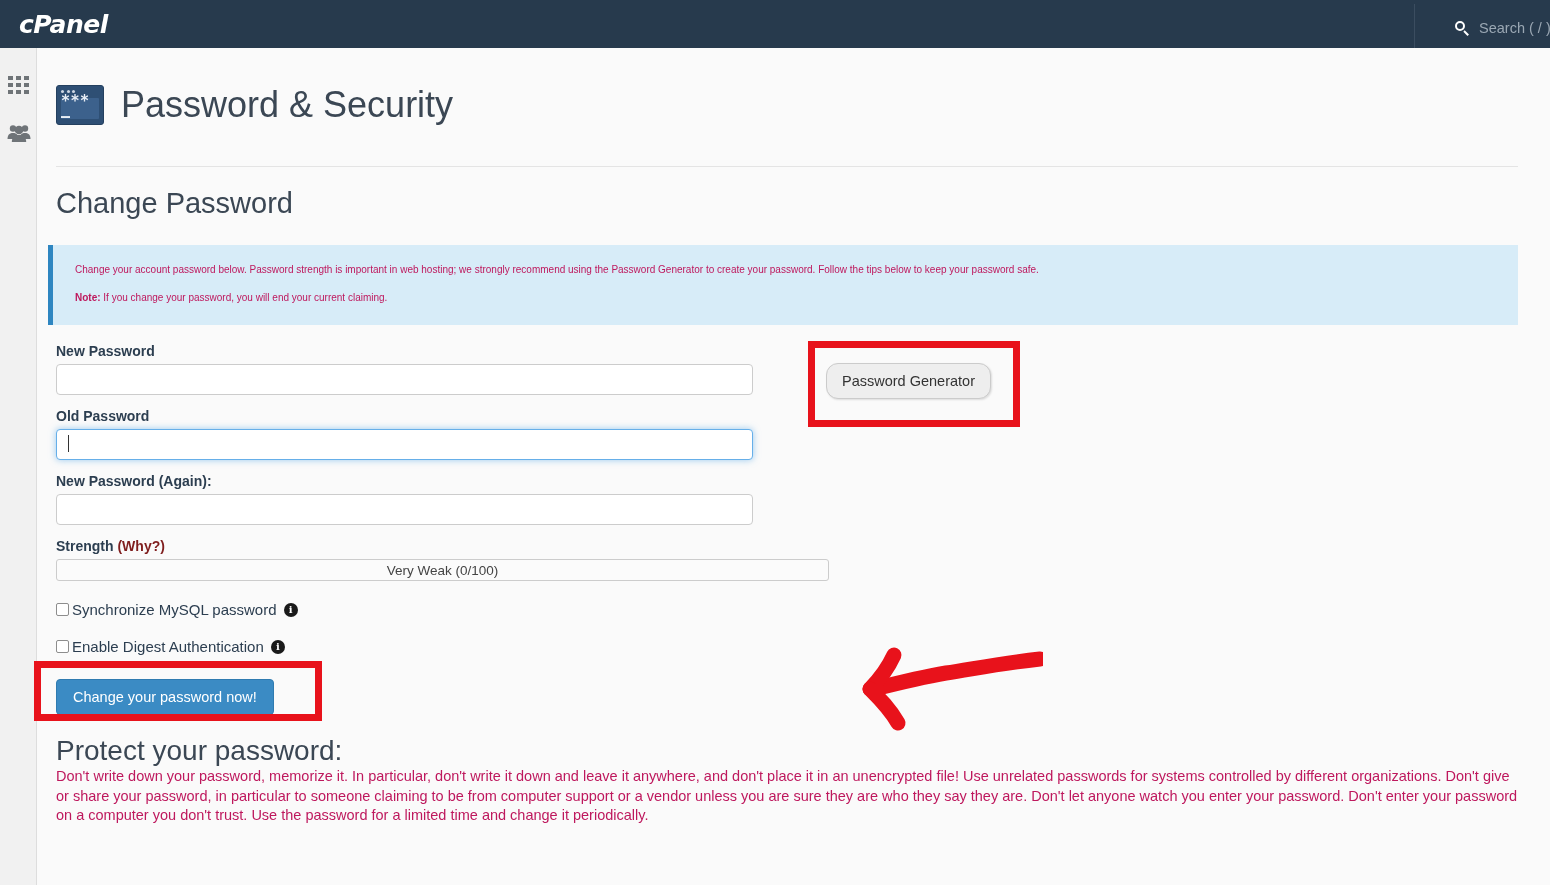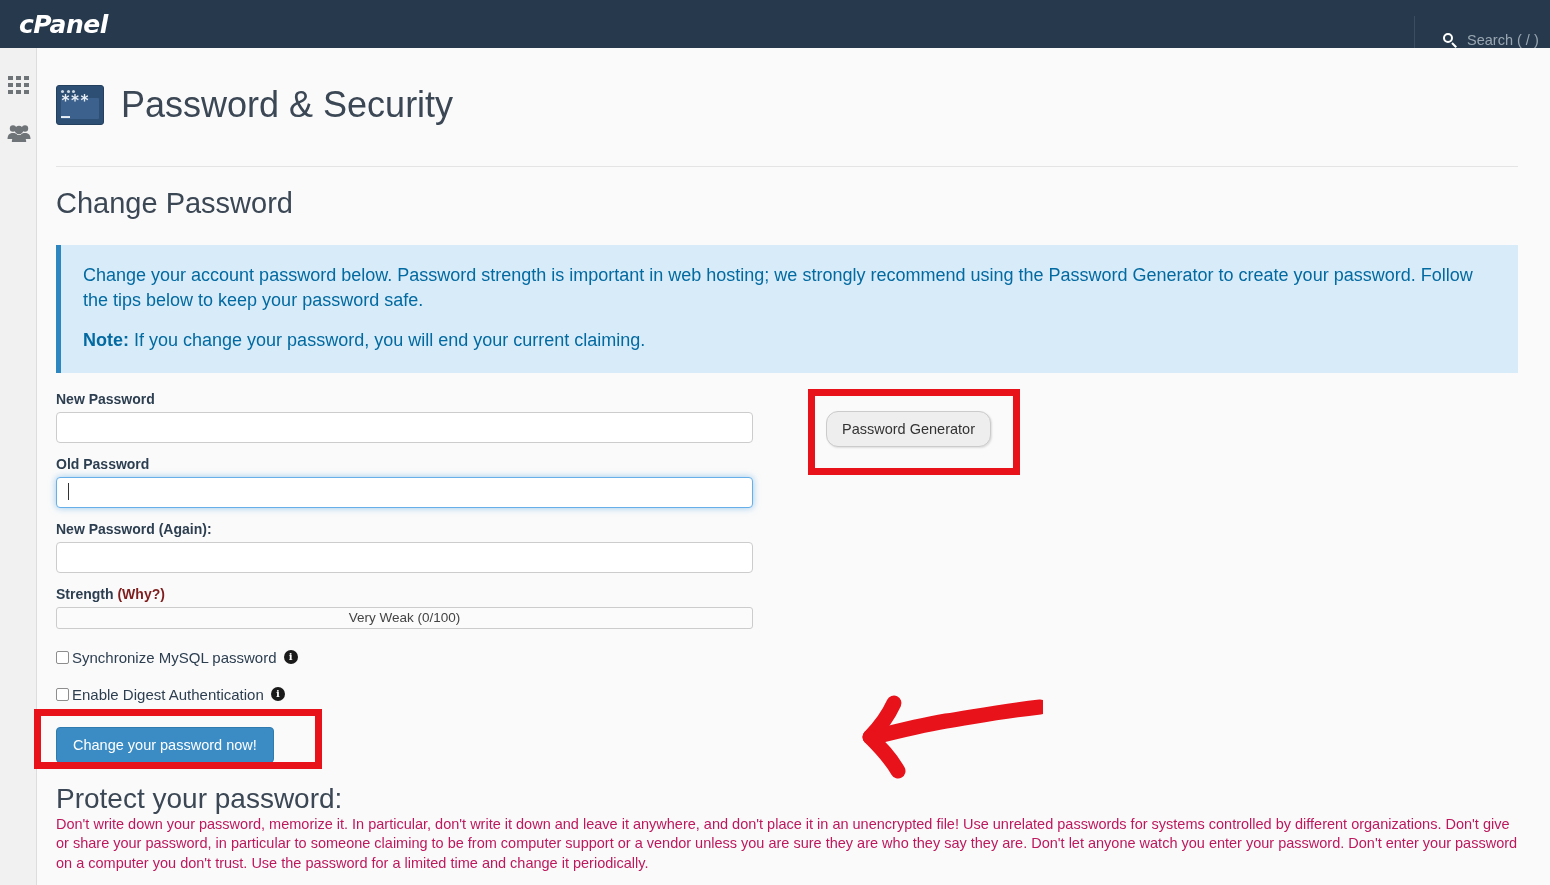--- a/index.html
+++ b/index.html
@@ -23,25 +23,25 @@
     margin-left: 19px;
     color: #ffffff;
     font-size: 25px;
     font-weight: bold;
     font-style: italic;
     letter-spacing: -0.5px;
     font-family: "DejaVu Sans", sans-serif;
     user-select: none;
   }
   #topbar-right {
-    position: absolute; right: 0; top: 16px;
+    position: absolute; right: 0; top: 4px;
     height: 48px; width: 136px;
     display: flex; align-items: center;
     border-left: 1px solid #3b4d60;
-    padding-left: 28px;
+    padding-left: 40px;
   }
   #search-icon { width: 15px; height: 15px; position: relative; flex: none; }
   #search-icon .ring {
     position: absolute; left: 0; top: 0;
     width: 10px; height: 10px;
     border: 2px solid #ffffff; border-radius: 50%;
   }
   #search-icon .handle {
     position: absolute; left: 9px; top: 9px;
     width: 6px; height: 2px; background: #ffffff;
@@ -129,26 +129,26 @@
 
   #section-title {
     margin: 20px 0 0 18px;
     font-size: 29px;
     color: #3b4754;
     font-weight: normal;
   }
 
   
   #info-banner {
-    margin: 25px 32px 0 18px;
+    margin: 25px 32px 0 10px;
     background: #d7ecf8;
     border-left: 5px solid #2e86c1;
     padding: 18px 22px 20px 22px;
-    color: #0369a1;
-    font-size: 18px;
+    color: #be185d;
+    font-size: 10px;
     line-height: 1.4;
   }
   #info-banner .p2 { margin-top: 14px; }
   #info-banner b { font-weight: bold; }
 
   
   #form-area { position: relative; margin: 18px 0 0 18px; }
   .field-label {
     font-size: 14px;
     font-weight: bold;
@@ -175,21 +175,21 @@
   .caret {
     position: absolute;
     left: 12px; top: 27px;
     width: 1px; height: 17px;
     background: #333333;
   }
   .field-block { margin-bottom: 13px; position: relative; }
 
   
   #strength-bar {
-    width: 697px; height: 22px;
+    width: 773px; height: 22px;
     border: 1px solid #cccccc;
     border-radius: 3px;
     background: #fbfbfb;
     display: flex; align-items: center; justify-content: center;
     font-size: 13.5px; color: #444;
   }
 
   
   #pw-gen-wrap {
     position: absolute; left: 770px; top: 20px;

